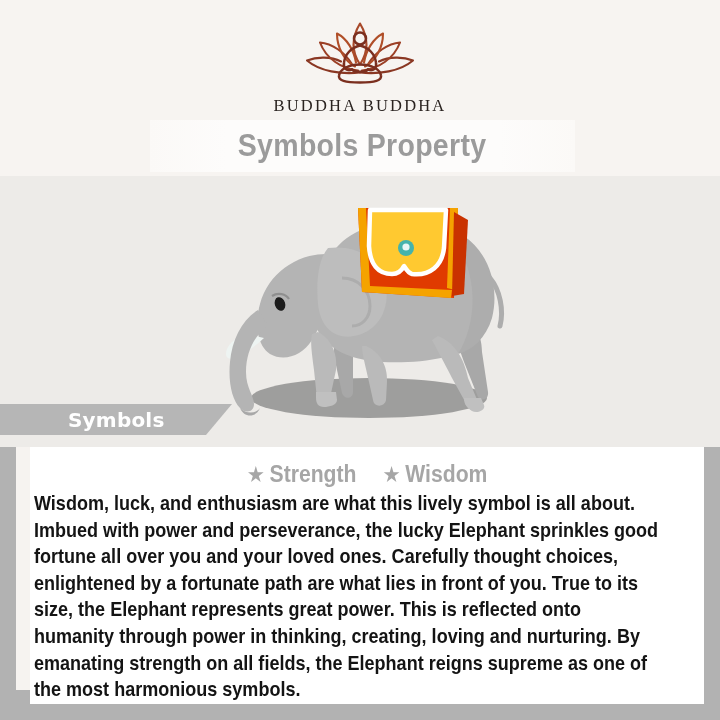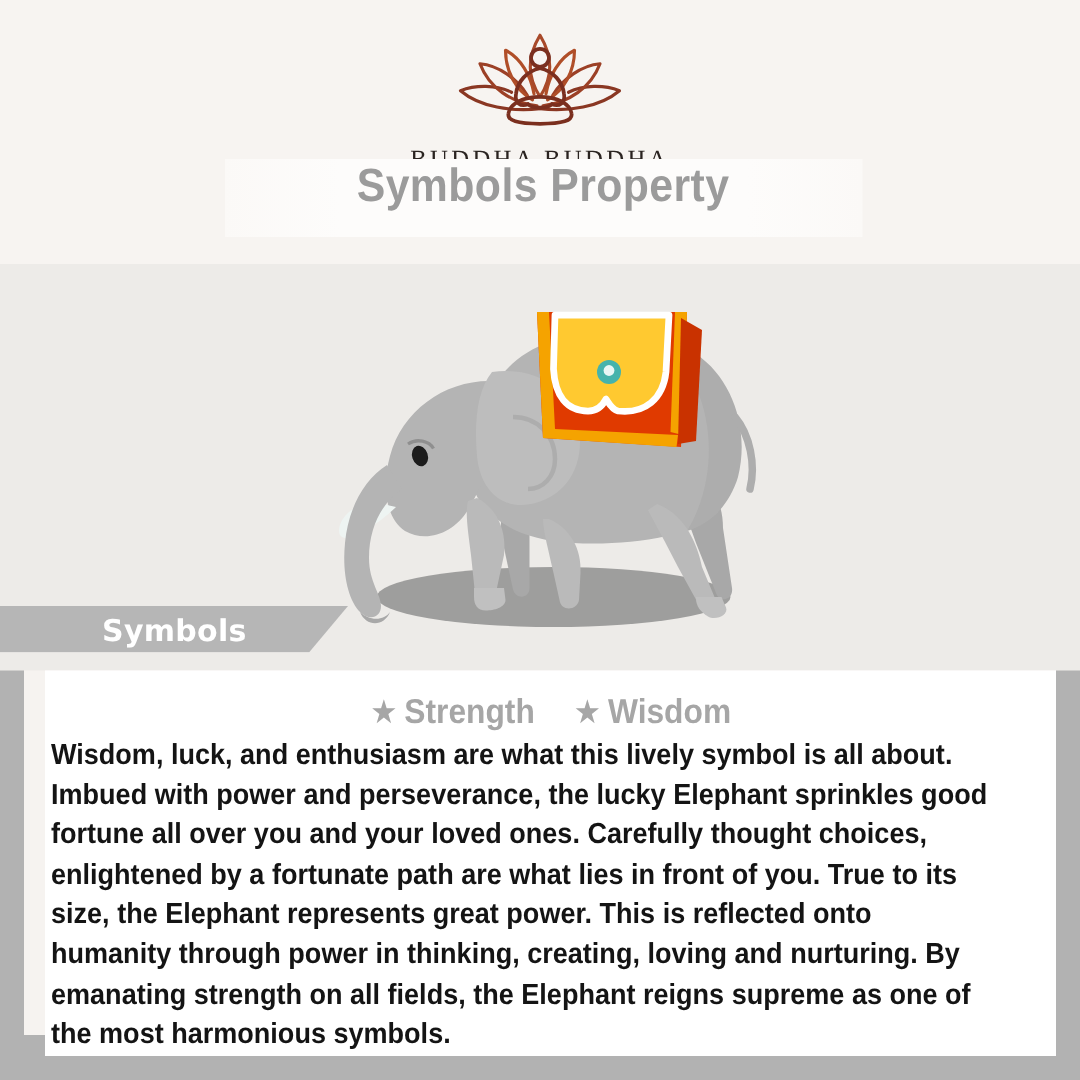--- a/index.html
+++ b/index.html
@@ -60,23 +60,23 @@
     margin-top:4px;
     font-family:"Liberation Serif","DejaVu Serif",serif;
     font-size:16.5px;
     letter-spacing:2.2px;
     color:#2a2320;
     font-weight:400;
   }
 
   
   .title-banner{
-    position:absolute;left:150px;top:106px;width:425px;height:52px;
+    position:absolute;left:150px;top:120px;width:425px;height:52px;
     background:linear-gradient(to right,#fbf9f7 0%,#fdfcfb 18%,#fdfcfb 82%,#fbf9f7 100%);
-    display:flex;align-items:flex-start;justify-content:center;
+    display:flex;align-items:center;justify-content:center;
   }
   .title-banner .title-text{
     font-family:"Liberation Sans","DejaVu Sans",sans-serif;
     font-size:31px;
     font-weight:bold;
     color:#9b9b9b;
     letter-spacing:0.3px;
     transform:scaleX(0.92);
     transform-origin:center;
     white-space:nowrap;

